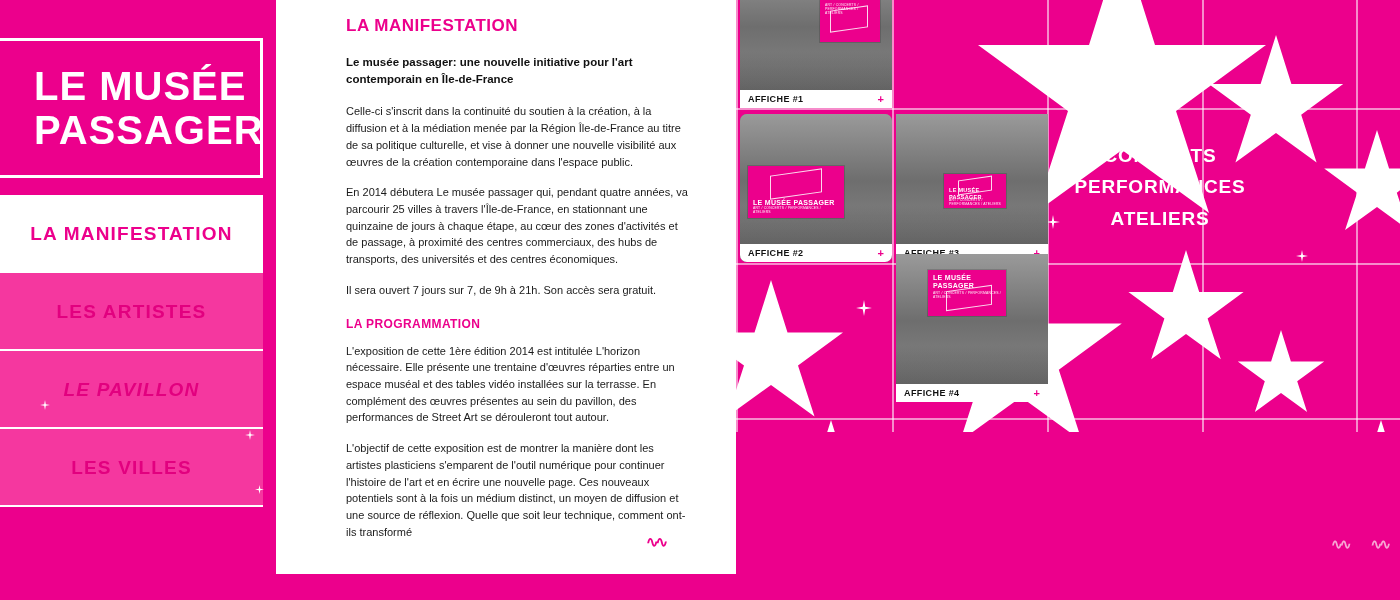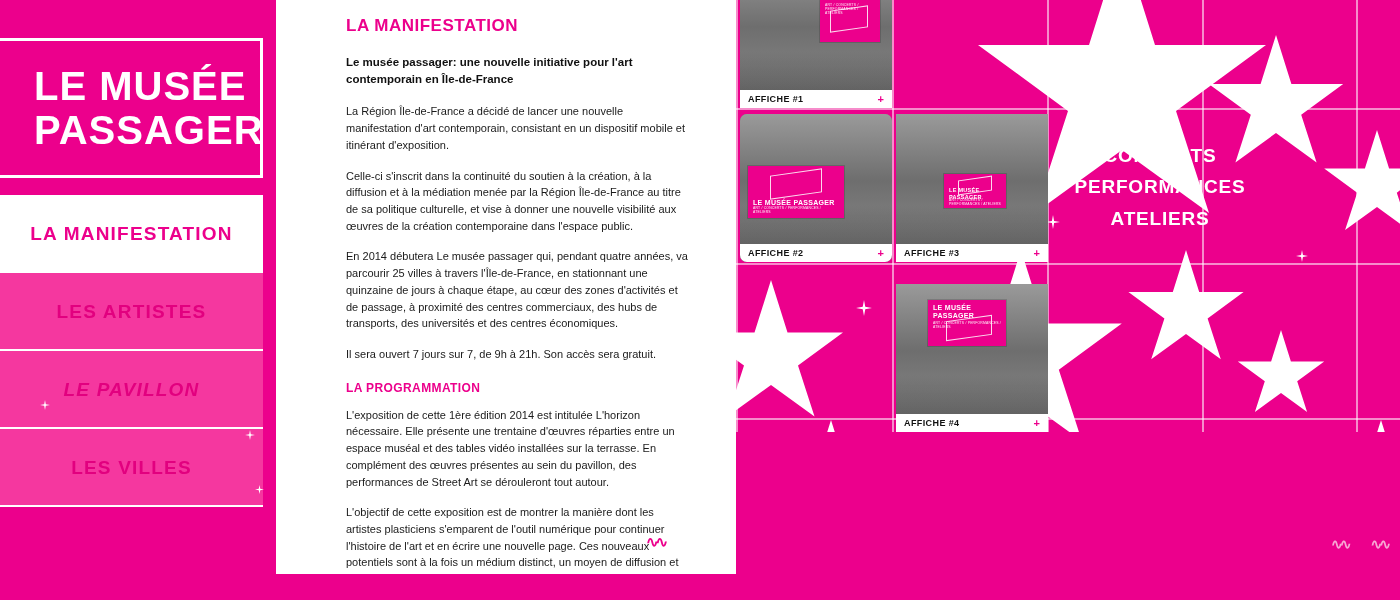--- a/index.html
+++ b/index.html
@@ -313,21 +313,21 @@
         <div class="bbwire" style="left:14px; top:4px; width:34px; height:15px;"></div>
         <div class="bbtitle" style="position:absolute; left:0; bottom:8px; font-size:5.5px;">LE MUSÉE PASSAGER</div>
         <div class="bbsub" style="position:absolute; left:0; bottom:2px;">ART / CONCERTS / PERFORMANCES / ATELIERS</div>
       </div>
       <div class="caption">
         <span class="lbl">AFFICHE #3</span>
         <span class="plus">+</span>
       </div>
     </div>
 
-    <div class="poster" style="left:160px; top:284px; width:152px; height:148px;">
+    <div class="poster" style="left:160px; top:254px; width:152px; height:148px;">
       <div class="photo"></div>
       <div class="billboard" style="left:32px; top:16px; width:78px; height:46px;">
         <div class="bbtitle">LE MUSÉE PASSAGER</div>
         <div class="bbsub">ART / CONCERTS / PERFORMANCES / ATELIERS</div>
         <div class="bbwire" style="left:18px; top:18px; width:46px; height:20px;"></div>
       </div>
       <div class="caption">
         <span class="lbl">AFFICHE #4</span>
         <span class="plus">+</span>
       </div>
@@ -342,21 +342,20 @@
 
   <div id="bottom-chevrons">
     <span>∿∿</span>
     <span>∿∿</span>
   </div>
 
   <div id="content">
     <div id="content-inner">
       <h1>LA MANIFESTATION</h1>
       <h2>Le musée passager: une nouvelle initiative pour l'art contemporain en Île-de-France</h2>
-      <p>La Région Île-de-France a décidé de lancer une nouvelle manifestation d'art contemporain, consistant en un dispositif mobile et itinérant d'exposition.</p>
       <p>Celle-ci s'inscrit dans la continuité du soutien à la création, à la diffusion et à la médiation menée par la Région Île-de-France au titre de sa politique culturelle, et vise à donner une nouvelle visibilité aux œuvres de la création contemporaine dans l'espace public.</p>
       <p>En 2014 débutera Le musée passager qui, pendant quatre années, va parcourir 25 villes à travers l'Île-de-France, en stationnant une quinzaine de jours à chaque étape, au cœur des zones d'activités et de passage, à proximité des centres commerciaux, des hubs de transports, des universités et des centres économiques.</p>
       <p>Il sera ouvert 7 jours sur 7, de 9h à 21h. Son accès sera gratuit.</p>
       <h3>LA PROGRAMMATION</h3>
       <p>L'exposition de cette 1ère édition 2014 est intitulée L'horizon nécessaire. Elle présente une trentaine d'œuvres réparties entre un espace muséal et des tables vidéo installées sur la terrasse. En complément des œuvres présentes au sein du pavillon, des performances de Street Art se dérouleront tout autour.</p>
       <p>L'objectif de cette exposition est de montrer la manière dont les artistes plasticiens s'emparent de l'outil numérique pour continuer l'histoire de l'art et en écrire une nouvelle page. Ces nouveaux potentiels sont à la fois un médium distinct, un moyen de diffusion et une source de réflexion. Quelle que soit leur technique, comment ont-ils transformé</p>
     </div>
     <div id="scroll-chevron">∿∿</div>
   </div>
 

